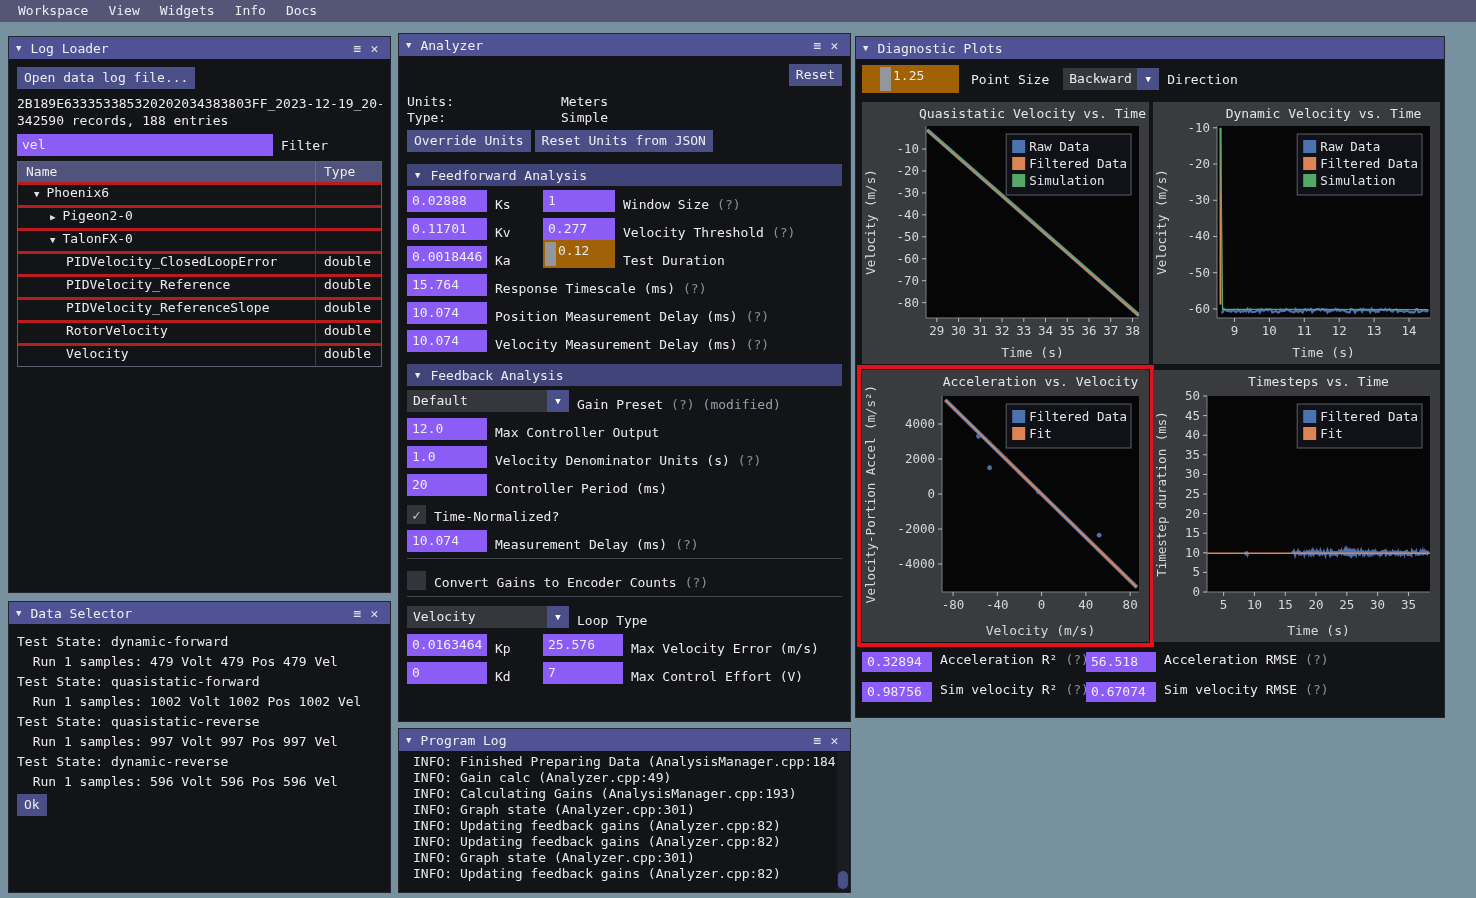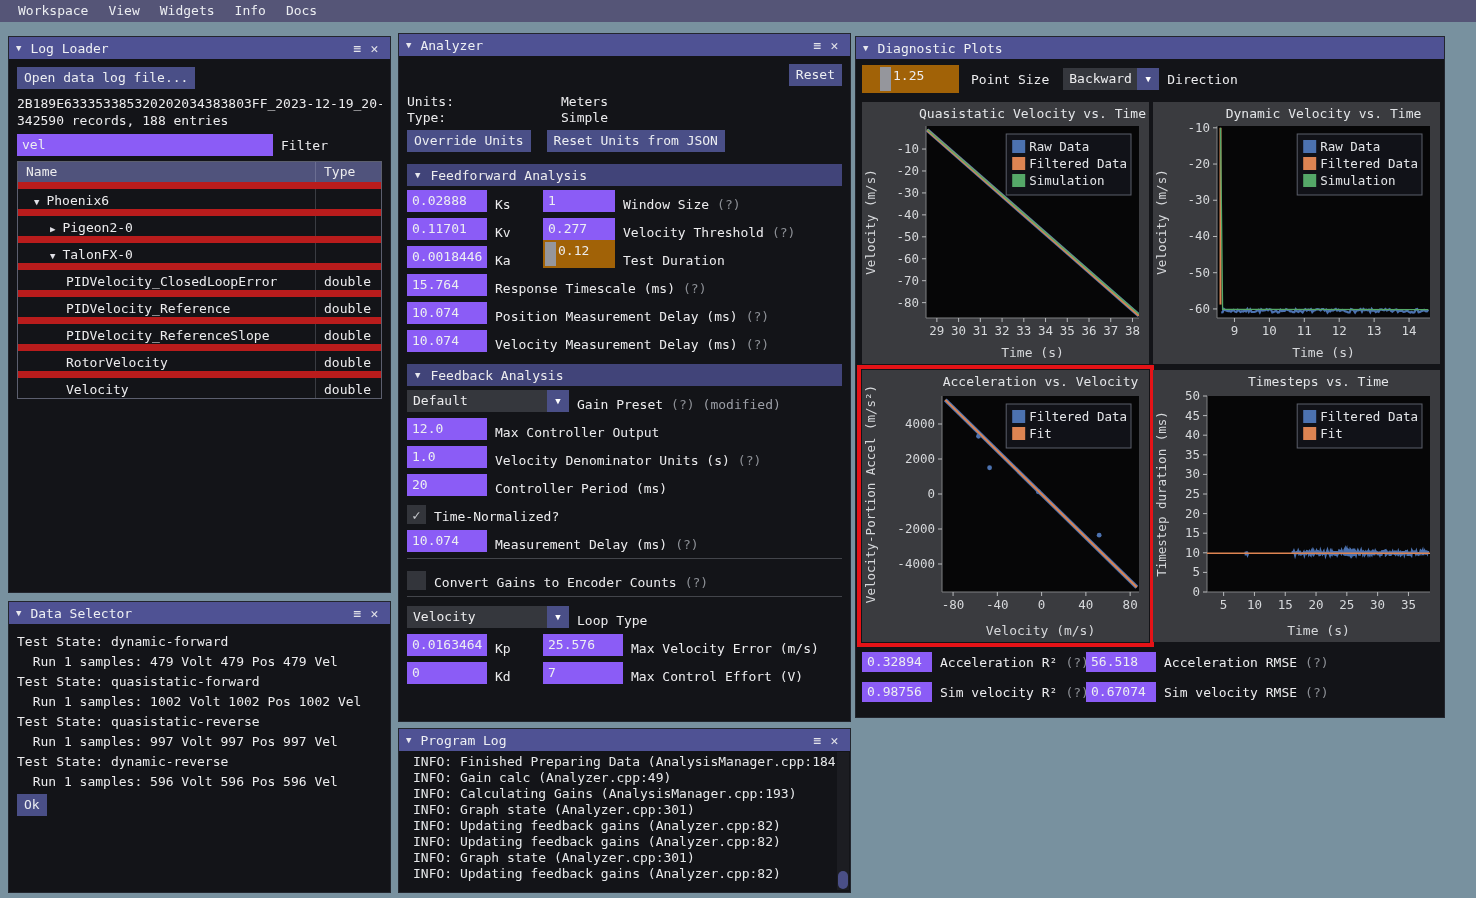--- a/index.html
+++ b/index.html
@@ -21,34 +21,34 @@
          overflow:hidden;white-space:nowrap;color:#eceef2}
   .hint{color:#8d9096;margin-left:8px}
   .dim{color:#9b9ea6;margin-left:8px}
   .line16{line-height:16px;white-space:nowrap;overflow:hidden}
   
   .filt-row{display:flex;align-items:center;margin-top:5px}
   .table{border:1px solid #5c5f6e;margin-top:5px}
   .thead{display:grid;grid-template-columns:1fr 66px;background:#50537c;height:20px;line-height:20px}
   .thead div{padding:0 8px}
   .thead .type{border-left:1px solid #6b6e92}
-  .trow{display:grid;grid-template-columns:1fr 66px;height:20px;line-height:24px;border-top:7px solid #b91c1c}
+  .trow{display:grid;grid-template-columns:1fr 66px;height:20px;line-height:15px;border-top:3px solid #b91c1c}
   .tcell{overflow:hidden;white-space:nowrap}
   .tcell.type{border-left:1px solid #3a3c42;padding:0 8px}
   .arrow{font-size:9px;margin-right:7px;color:#e0e0e6}
   
   .sel-line{height:20px;line-height:20px;white-space:pre}
   .log-lines{margin-top:-5px;padding:0 6px}
   .log-lines .line16{color:#e6e8ea}
   .pl-scroll{position:absolute;right:1px;top:23px;bottom:2px;width:12px;background:#1c1d22}
   .pl-thumb{position:absolute;bottom:1px;left:1px;width:10px;height:18px;background:#4a4f87;border-radius:5px}
   
   .row-end{display:flex;justify-content:flex-end}
   .units-grid{display:grid;grid-template-columns:154px auto;line-height:16px;margin-top:8px}
-  .btn-row{display:flex;gap:16px;margin-top:4px}
+  .btn-row{display:flex;gap:4px;margin-top:4px}
   .sect{height:22px;background:#414479;display:flex;align-items:center;padding:0 8px;margin-top:12px}
   .sect .tri{margin-right:10px}
   .frow{display:flex;align-items:flex-end;height:22px;margin-bottom:6px}
   .frows{margin-top:4px}
   .w80{width:80px;flex:none}
   .w72{width:72px;flex:none}
   .lab48{width:48px;flex:none;margin-left:8px}
   .ml8{margin-left:8px}
   .slider{background:#a16207;height:28px;position:relative;box-sizing:border-box;line-height:22px}
   .grab{position:absolute;top:2px;bottom:2px;width:11px;background:#95969c}
@@ -58,21 +58,21 @@
   .combo .carat{width:22px;height:22px;background:#4a4f87;color:#fff;font-size:9px;text-align:center;line-height:22px}
   .cb{width:19px;height:19px;background:#33353b;flex:none;display:flex;align-items:center;justify-content:center;
       color:#c6c8cd;font-size:14px;margin-right:8px}
   .sep{height:1px;background:#43454b;margin:3px 0 9px}
   
   .plots-controls{display:flex;align-items:center;margin-top:0}
   #charts{display:grid;grid-template-columns:287px 287px;grid-template-rows:262px 272px;gap:6px 4px;margin-top:9px}
   .chart-card{background:#3a3b3f;position:relative}
   .chart-card.highlight{outline:4px solid #e51317;outline-offset:1px}
   svg text{font-family:"DejaVu Sans Mono",monospace}
-  .stat-row{display:flex;align-items:center;height:20px;margin-top:10px}
+  .stat-row{display:flex;align-items:flex-start;height:20px;margin-top:10px}
   .stat-row .input{height:20px;line-height:20px}
   .sw70{width:70px;flex:none}
   .slab{margin-left:8px;white-space:nowrap}
   .slab1{width:138px;flex:none}
   .sv2{margin-left:8px}
 </style>
 </head>
 <body>
 
 <div class="menubar" id="menubar">

